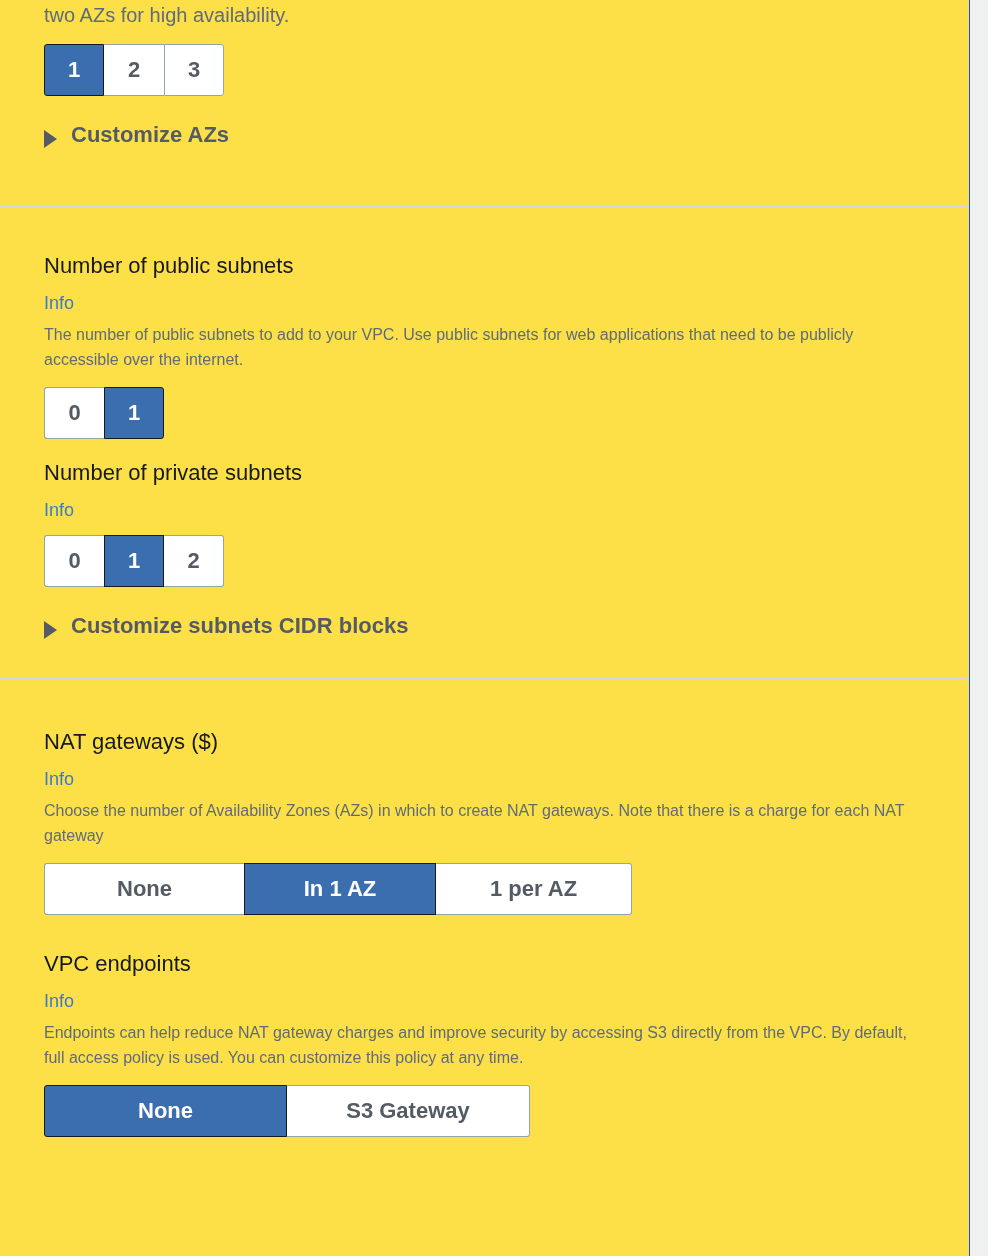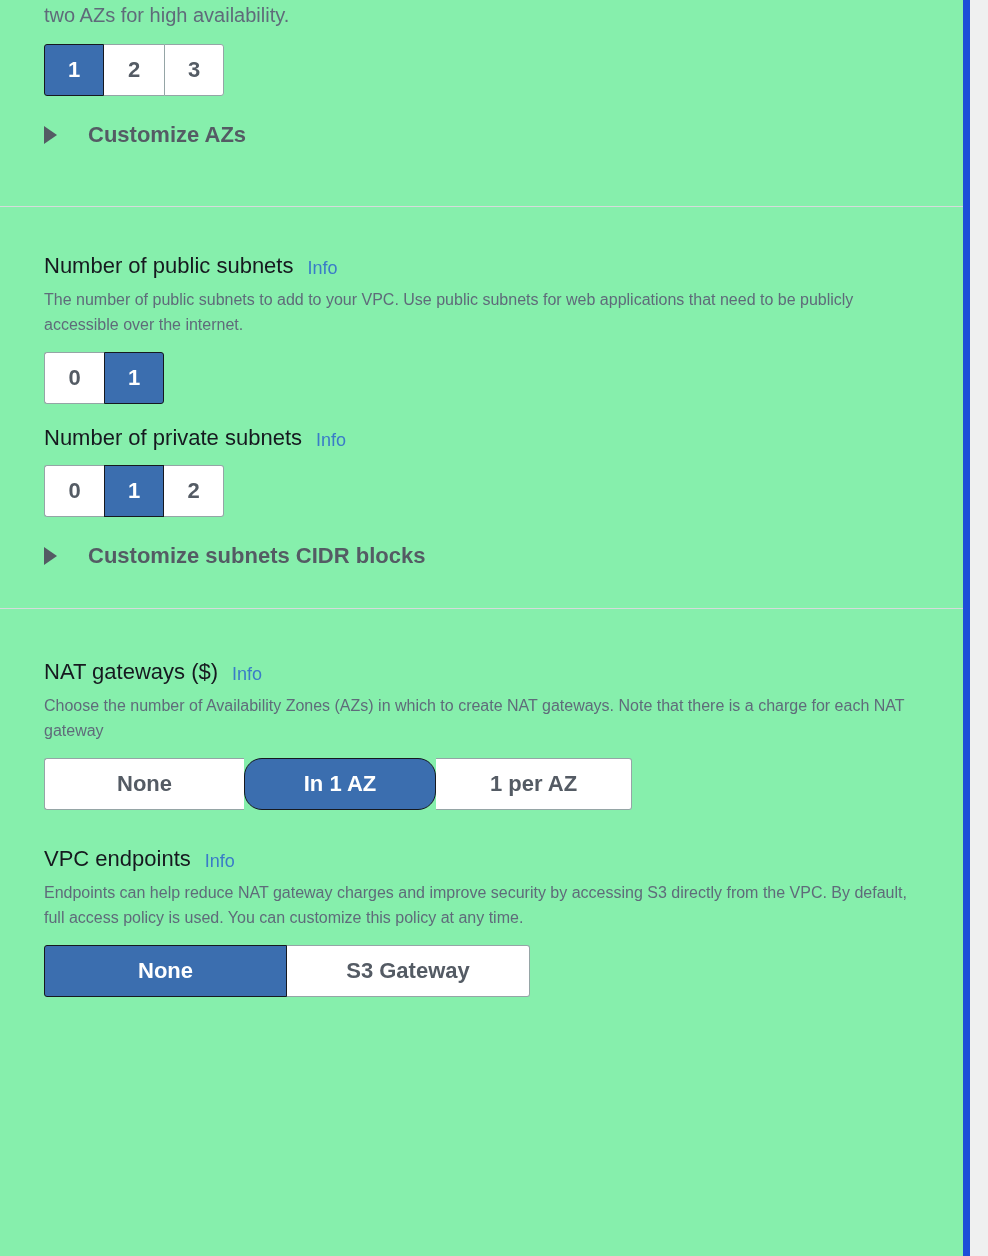--- a/index.html
+++ b/index.html
@@ -12,22 +12,22 @@
     background: #eff0f0;
     font-family: "Liberation Sans", sans-serif;
     overflow: hidden;
   }
   .panel {
     position: absolute;
     left: 0;
     top: 0;
     width: 970px;
     height: 1256px;
-    background: #86efac;
-    border-right: 7px solid #1d4ed8;
+    background: #fde047;
+    border-right: 1px solid #1d4ed8;
     box-sizing: border-box;
     overflow: hidden;
   }
   .section {
     padding: 0 44px 0 44px;
     box-sizing: border-box;
   }
   .divider {
     height: 1px;
     background: #d5dbdb;
@@ -40,22 +40,23 @@
     line-height: 1.5;
     margin: 0;
     padding-top: 0;
   }
   .field-label {
     font-size: 22px;
     color: #16191f;
     font-weight: 400;
     margin: 0;
     display: flex;
-    align-items: flex-end;
+    align-items: flex-start;
     gap: 14px;
+    flex-direction: column;
   }
   .info-link {
     font-size: 18px;
     font-weight: normal;
     color: #3a7bc8;
     cursor: pointer;
   }
   .field-desc {
     font-size: 16px;
     color: #5f6b7a;
@@ -100,22 +101,22 @@
     color: #ffffff;
     border: 1px solid #16191f;
     z-index: 2;
   }
   .seg.selected + .seg {
     border-left-width: 0;
   }
   
   .expander {
     display: flex;
-    align-items: center;
-    gap: 31px;
+    align-items: flex-end;
+    gap: 14px;
     margin-top: 26px;
     cursor: pointer;
     width: max-content;
   }
   .caret {
     width: 0;
     height: 0;
     border-left: 13px solid #545b64;
     border-top: 9px solid transparent;
     border-bottom: 9px solid transparent;
@@ -192,21 +193,21 @@
   <div class="section" id="section-nat">
 
     <div class="field-block">
       <div class="field-label">
         <span>NAT gateways ($)</span>
         <span class="info-link">Info</span>
       </div>
       <p class="field-desc">Choose the number of Availability Zones (AZs) in which to create NAT gateways. Note that there is a charge for each NAT gateway</p>
       <div class="segmented">
         <div class="seg" style="min-width:200px;">None</div>
-        <div class="seg selected" style="min-width:192px;border-radius:18px;">In 1 AZ</div>
+        <div class="seg selected" style="min-width:192px;">In 1 AZ</div>
         <div class="seg" style="min-width:196px;text-align:center;">1 per AZ</div>
       </div>
     </div>
 
     <div class="field-block" style="margin-top:36px;">
       <div class="field-label">
         <span>VPC endpoints</span>
         <span class="info-link">Info</span>
       </div>
       <p class="field-desc">Endpoints can help reduce NAT gateway charges and improve security by accessing S3 directly from the VPC. By default, full access policy is used. You can customize this policy at any time.</p>

